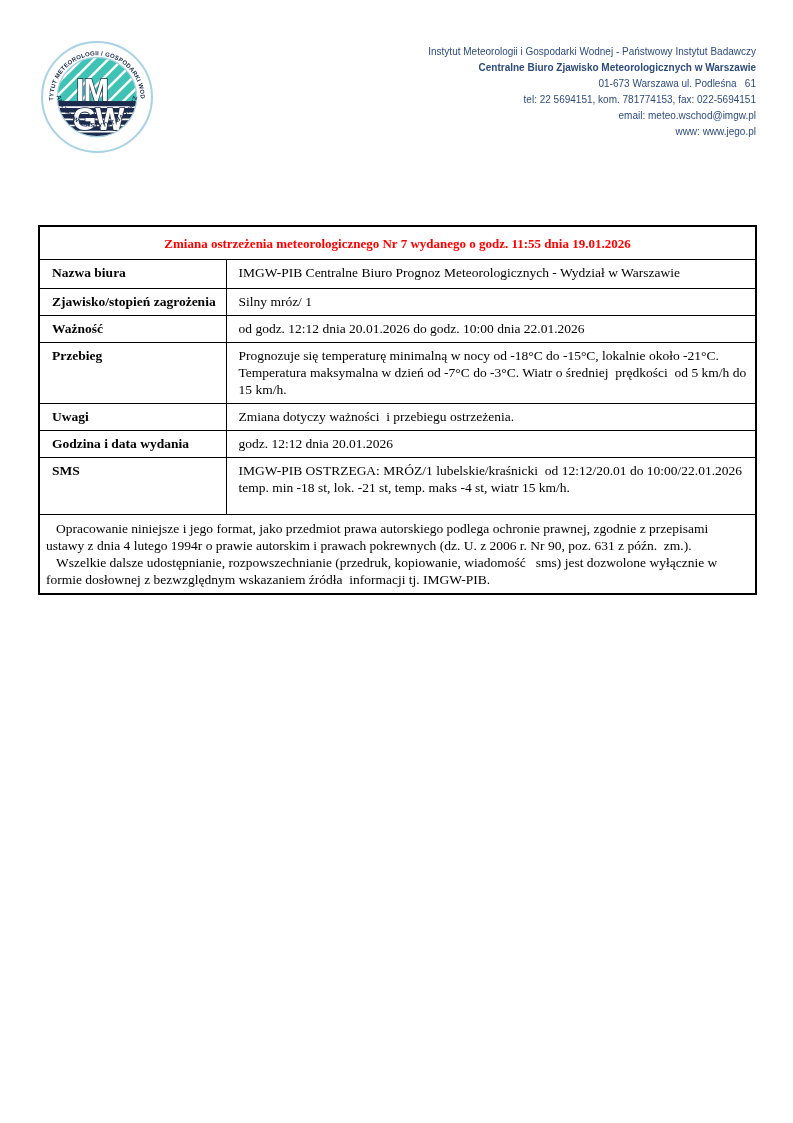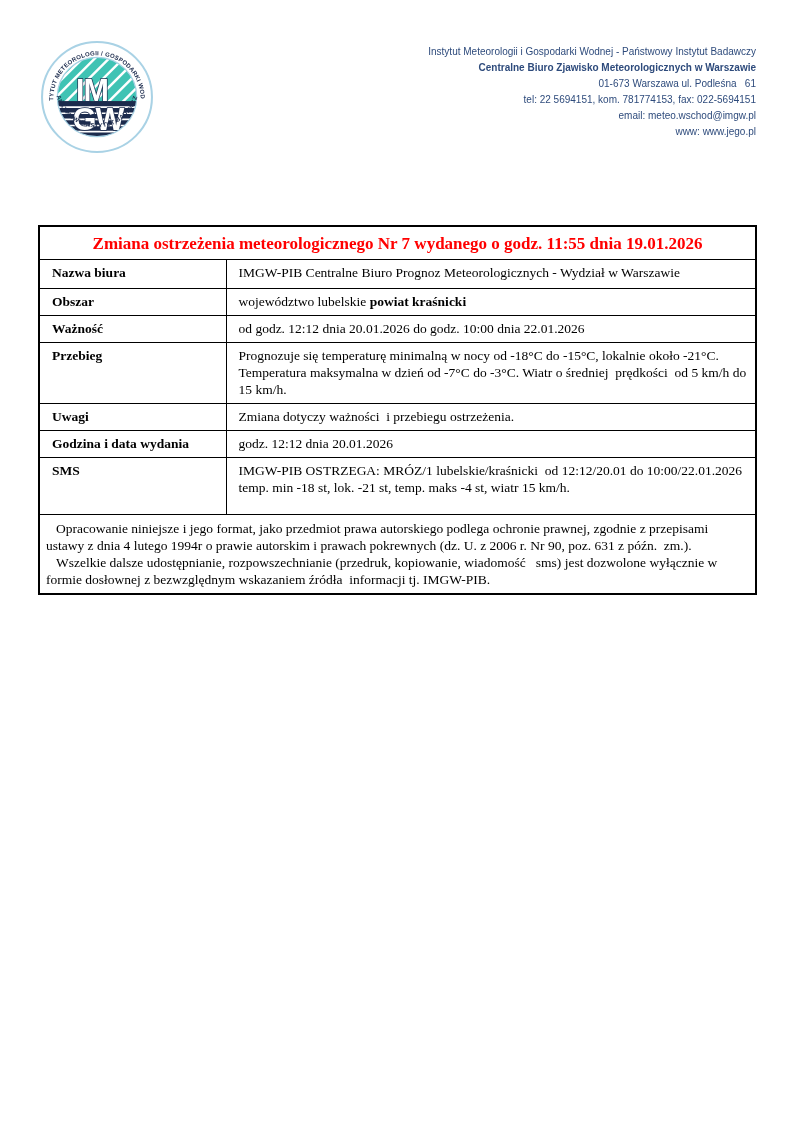--- a/index.html
+++ b/index.html
@@ -48,21 +48,21 @@
   }
   .doc-table td {
     border: 1.5px solid #000;
     vertical-align: top;
     padding: 4px 7px 3px 12px;
   }
   .doc-table { border: 2px solid #000; }
   .title-cell {
     text-align: center;
     font-weight: bold;
-    font-size: 17px;
+    font-size: 13px;
     color: #FF0000;
     padding: 8px 4px 7px 4px !important;
     vertical-align: middle !important;
     margin-left: 40px;
   }
   .label-cell {
     width: 187px;
     font-weight: bold;
     white-space: pre-wrap;
   }
@@ -147,22 +147,22 @@
       </colgroup>
     <tbody>
       <tr>
         <td class="title-cell" colspan="2">Zmiana ostrzeżenia meteorologicznego Nr 7 wydanego o godz. 11:55 dnia 19.01.2026</td>
       </tr>
       <tr class="r-nazwa">
         <td class="label-cell">Nazwa biura</td>
         <td class="value-cell">IMGW-PIB Centralne Biuro Prognoz Meteorologicznych - Wydział w Warszawie</td>
       </tr>
       <tr class="r-single">
-        <td class="label-cell">Obszar</td>
-        <td class="value-cell"><span>województwo lubelskie </span><span class="bold-frag">powiat kraśnicki</span></td>
+        <td class="label-cell">Zjawisko/stopień zagrożenia</td>
+        <td class="value-cell">Silny mróz/ 1</td>
       </tr>
       <tr class="r-single">
         <td class="label-cell">Ważność</td>
         <td class="value-cell">od godz. 12:12 dnia 20.01.2026 do godz. 10:00 dnia 22.01.2026</td>
       </tr>
       <tr class="r-przebieg">
         <td class="label-cell">Przebieg</td>
         <td class="value-cell">Prognozuje się temperaturę minimalną w nocy od -18°C do -15°C, lokalnie około -21°C. Temperatura maksymalna w dzień od -7°C do -3°C. Wiatr o średniej  prędkości  od 5 km/h do 15 km/h.</td>
       </tr>
       <tr class="r-single">

